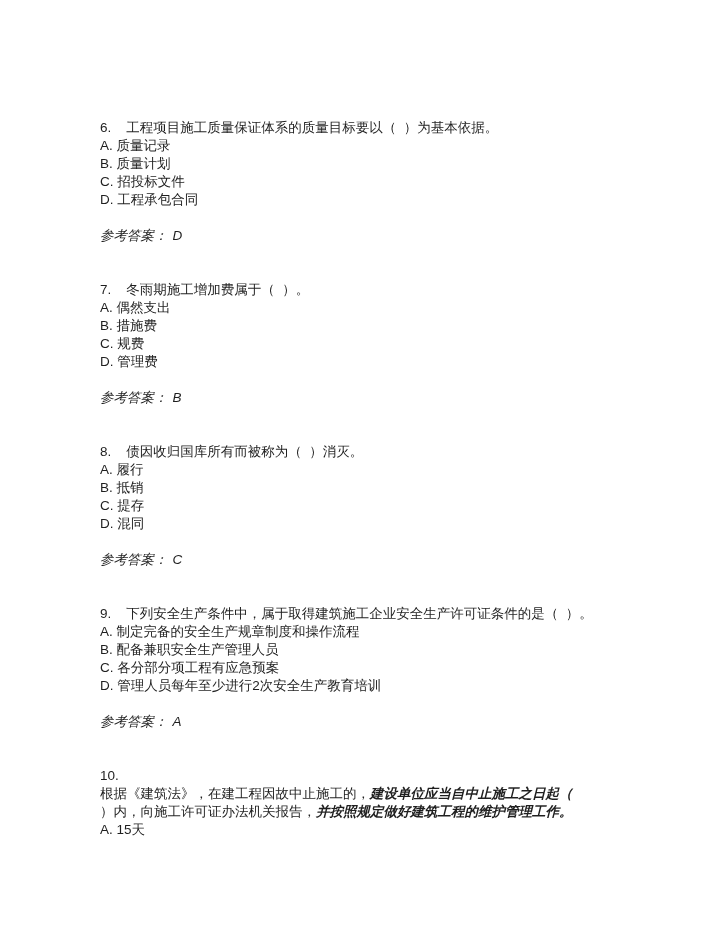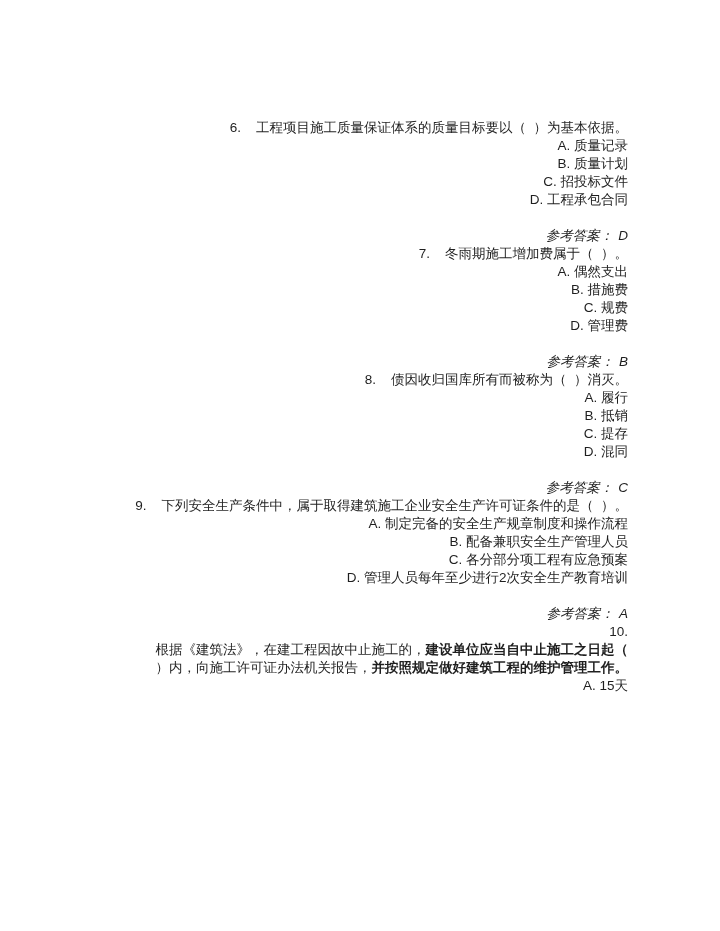--- a/index.html
+++ b/index.html
@@ -17,29 +17,29 @@
   }
   .content {
     position: absolute;
     left: 100px;
     top: 119px;
     width: 528px;
     color: #1f1f1f;
     font-size: 13.5px;
     line-height: 18px;
     white-space: pre-wrap;
-    text-align: right;
   }
   .question-block + .question-block {
+    margin-top: 36px;
   }
   .q-line { min-height: 18px; }
   .q-num { margin-right: 15px; }
   .option-line { min-height: 18px; }
   .answer-line { margin-top: 18px; min-height: 18px; font-style: italic; }
   .answer-value { margin-left: 5px; }
-  .bold { font-weight: bold; }
+  .bold { font-weight: bold; font-style: italic; }
 </style>
 </head>
 <body>
 
 <div class="page">
   <div class="content" id="questions-container"><div class="question-block"><div class="q-line"><span class="q-num">6.</span><span class="q-text">工程项目施工质量保证体系的质量目标要以（  ）为基本依据。</span></div><div class="option-line">A. 质量记录</div><div class="option-line">B. 质量计划</div><div class="option-line">C. 招投标文件</div><div class="option-line">D. 工程承包合同</div><div class="answer-line"><span class="answer-label">参考答案：</span><span class="answer-value">D</span></div></div><div class="question-block"><div class="q-line"><span class="q-num">7.</span><span class="q-text">冬雨期施工增加费属于（  ）。</span></div><div class="option-line">A. 偶然支出</div><div class="option-line">B. 措施费</div><div class="option-line">C. 规费</div><div class="option-line">D. 管理费</div><div class="answer-line"><span class="answer-label">参考答案：</span><span class="answer-value">B</span></div></div><div class="question-block"><div class="q-line"><span class="q-num">8.</span><span class="q-text">债因收归国库所有而被称为（  ）消灭。</span></div><div class="option-line">A. 履行</div><div class="option-line">B. 抵销</div><div class="option-line">C. 提存</div><div class="option-line">D. 混同</div><div class="answer-line"><span class="answer-label">参考答案：</span><span class="answer-value">C</span></div></div><div class="question-block"><div class="q-line"><span class="q-num">9.</span><span class="q-text">下列安全生产条件中，属于取得建筑施工企业安全生产许可证条件的是（  ）。</span></div><div class="option-line">A. 制定完备的安全生产规章制度和操作流程</div><div class="option-line">B. 配备兼职安全生产管理人员</div><div class="option-line">C. 各分部分项工程有应急预案</div><div class="option-line">D. 管理人员每年至少进行2次安全生产教育培训</div><div class="answer-line"><span class="answer-label">参考答案：</span><span class="answer-value">A</span></div></div><div class="question-block"><div class="q-line">10.</div><div class="q-line"><span>根据《建筑法》，在建工程因故中止施工的，</span><span class="bold">建设单位应当自中止施工之日起（</span></div><div class="q-line"><span>）内，向施工许可证办法机关报告，</span><span class="bold">并按照规定做好建筑工程的维护管理工作。</span></div><div class="option-line">A. 15天</div></div></div>
 </div>
 
 </body></html>

